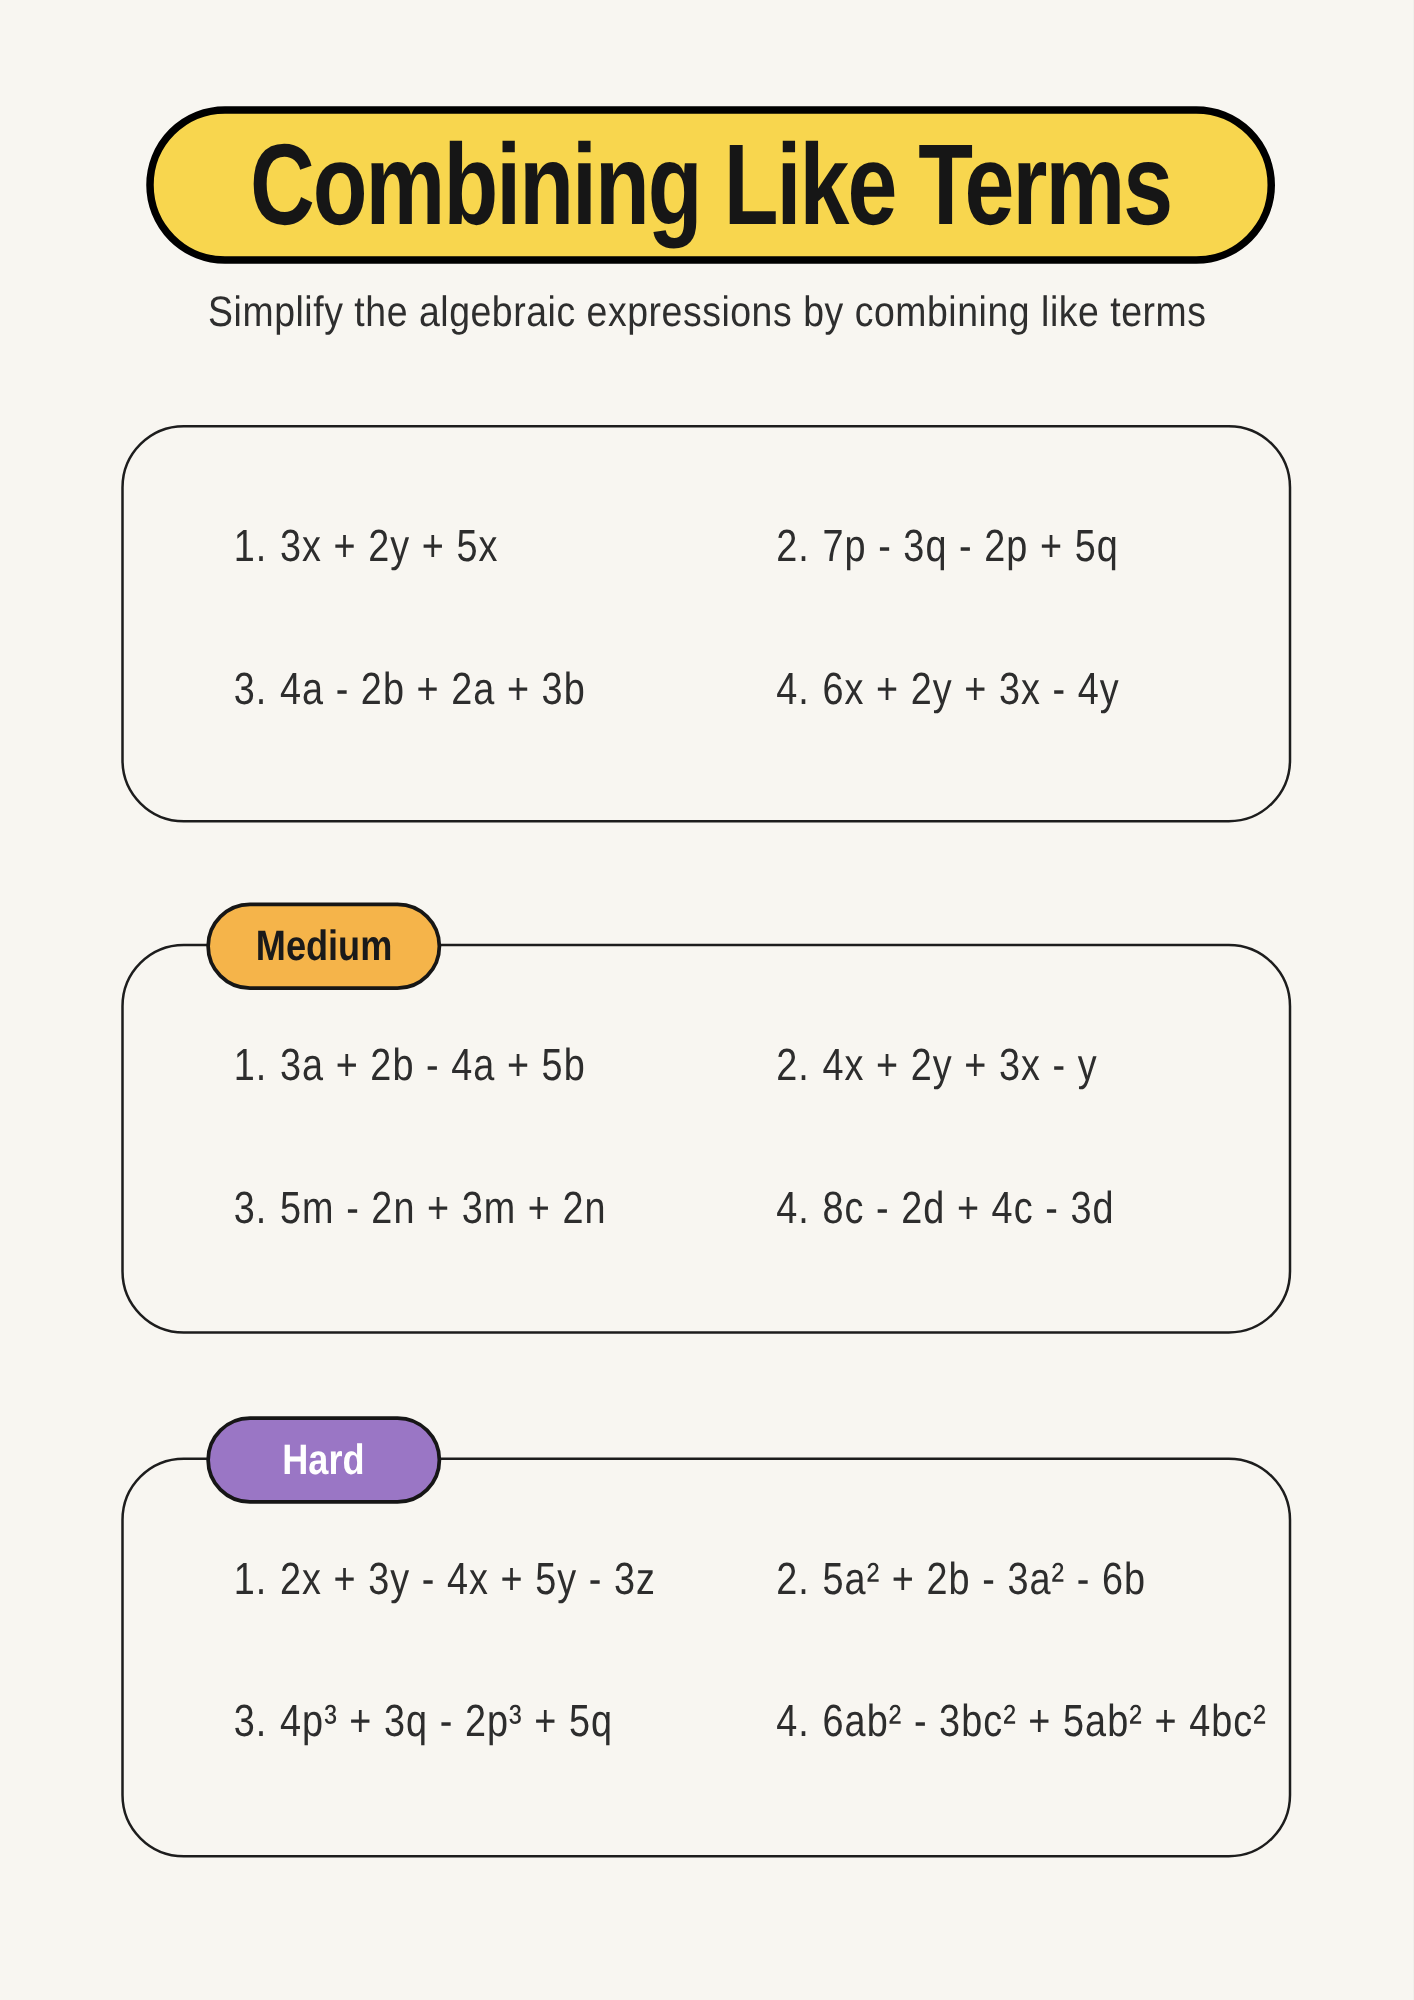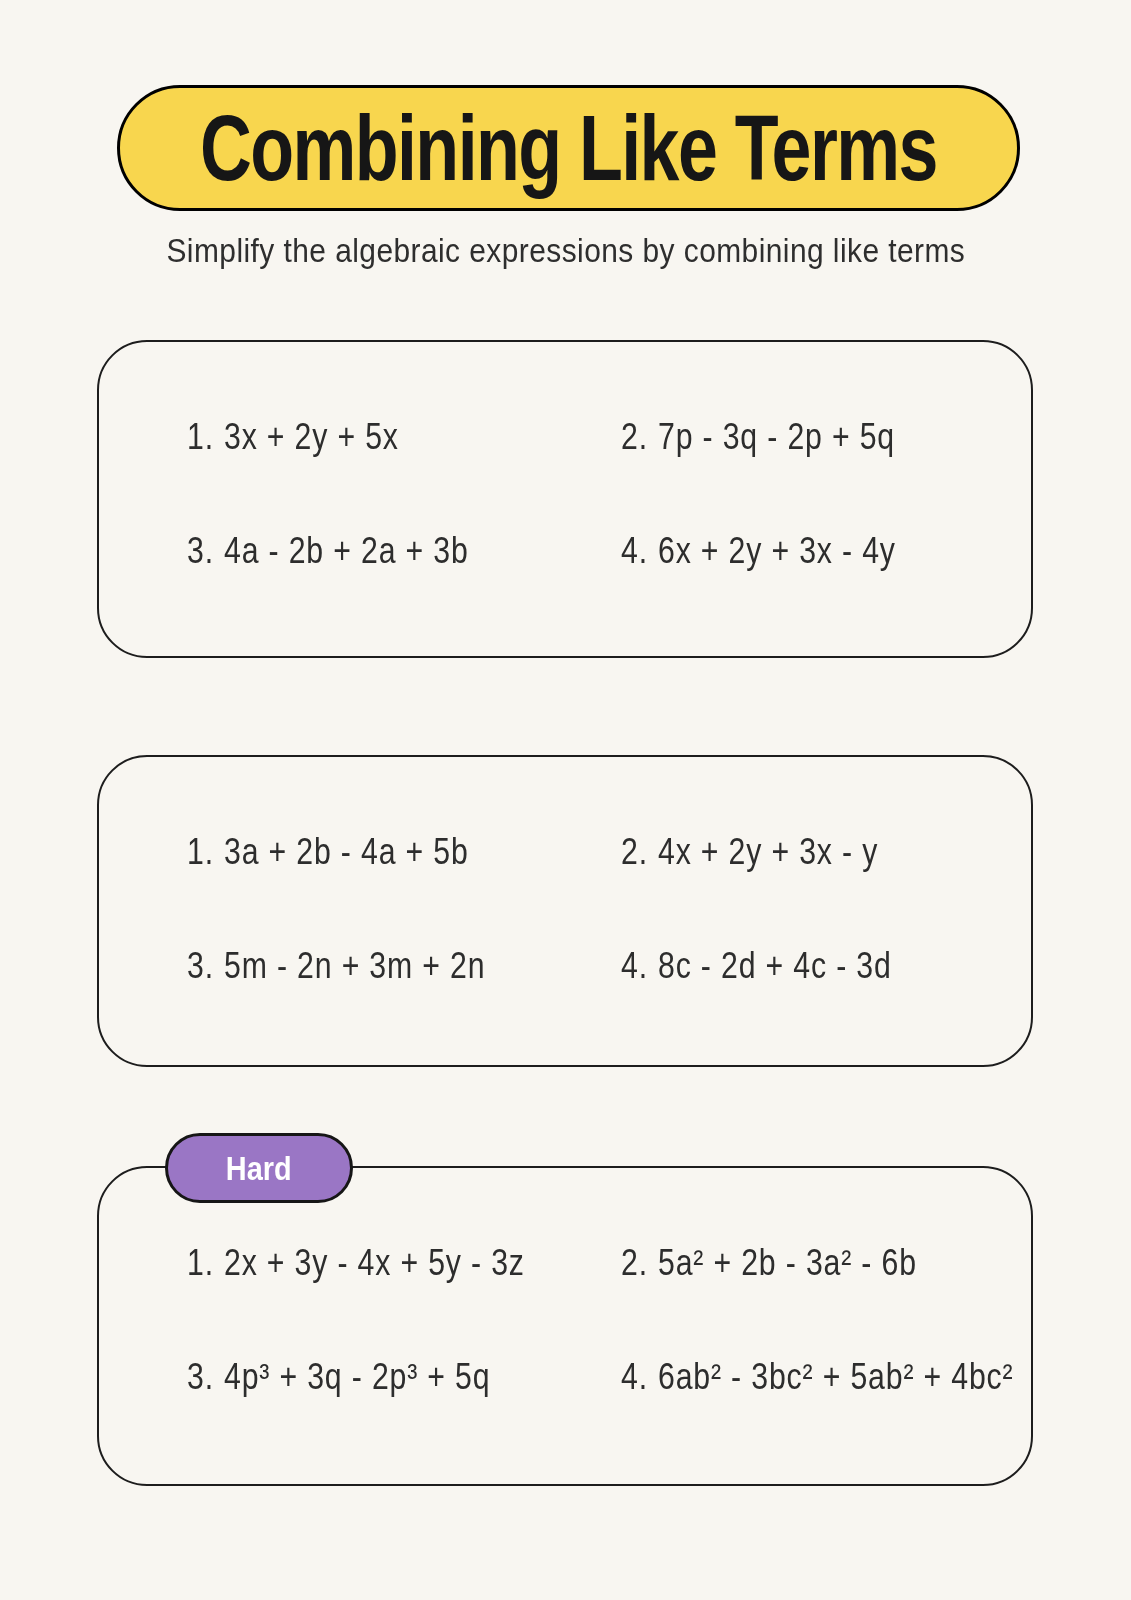--- a/index.html
+++ b/index.html
@@ -12,21 +12,21 @@
     background: #F8F6F1;
     font-family: "Liberation Sans", "DejaVu Sans", sans-serif;
     overflow: hidden;
   }
 
   
   .title-pill {
     position: absolute;
     left: 117px; top: 85px;
     width: 903px; height: 126px;
-    border: 3px solid #000000;
+    border: 6px solid #000000;
     border-radius: 63px;
     display: flex; align-items: center; justify-content: center;
   }
   .title-pill h1 {
     font-size: 92px;
     font-weight: 700;
     letter-spacing: -2px;
     color: #161616;
     transform: scaleX(0.78);
     transform-origin: center;
@@ -122,20 +122,23 @@
     <div class="problem pos-r2c1">
       <span class="num">3.</span>
       <span class="expr">4a - 2b + 2a + 3b</span>
     </div>
     <div class="problem pos-r2c2">
       <span class="num">4.</span>
       <span class="expr">6x + 2y + 3x - 4y</span>
     </div>
   </div>
 
+  <div class="badge" style="top: 722px; background: rgb(245, 180, 74);">
+    <span style="color: rgb(26, 26, 26);">Medium</span>
+  </div>
   <div class="level-box" style="top:755px;height:312px">
     <div class="problem pos-r1c1">
       <span class="num">1.</span>
       <span class="expr">3a + 2b - 4a + 5b</span>
     </div>
     <div class="problem pos-r1c2">
       <span class="num">2.</span>
       <span class="expr">4x + 2y + 3x - y</span>
     </div>
     <div class="problem pos-r2c1">

